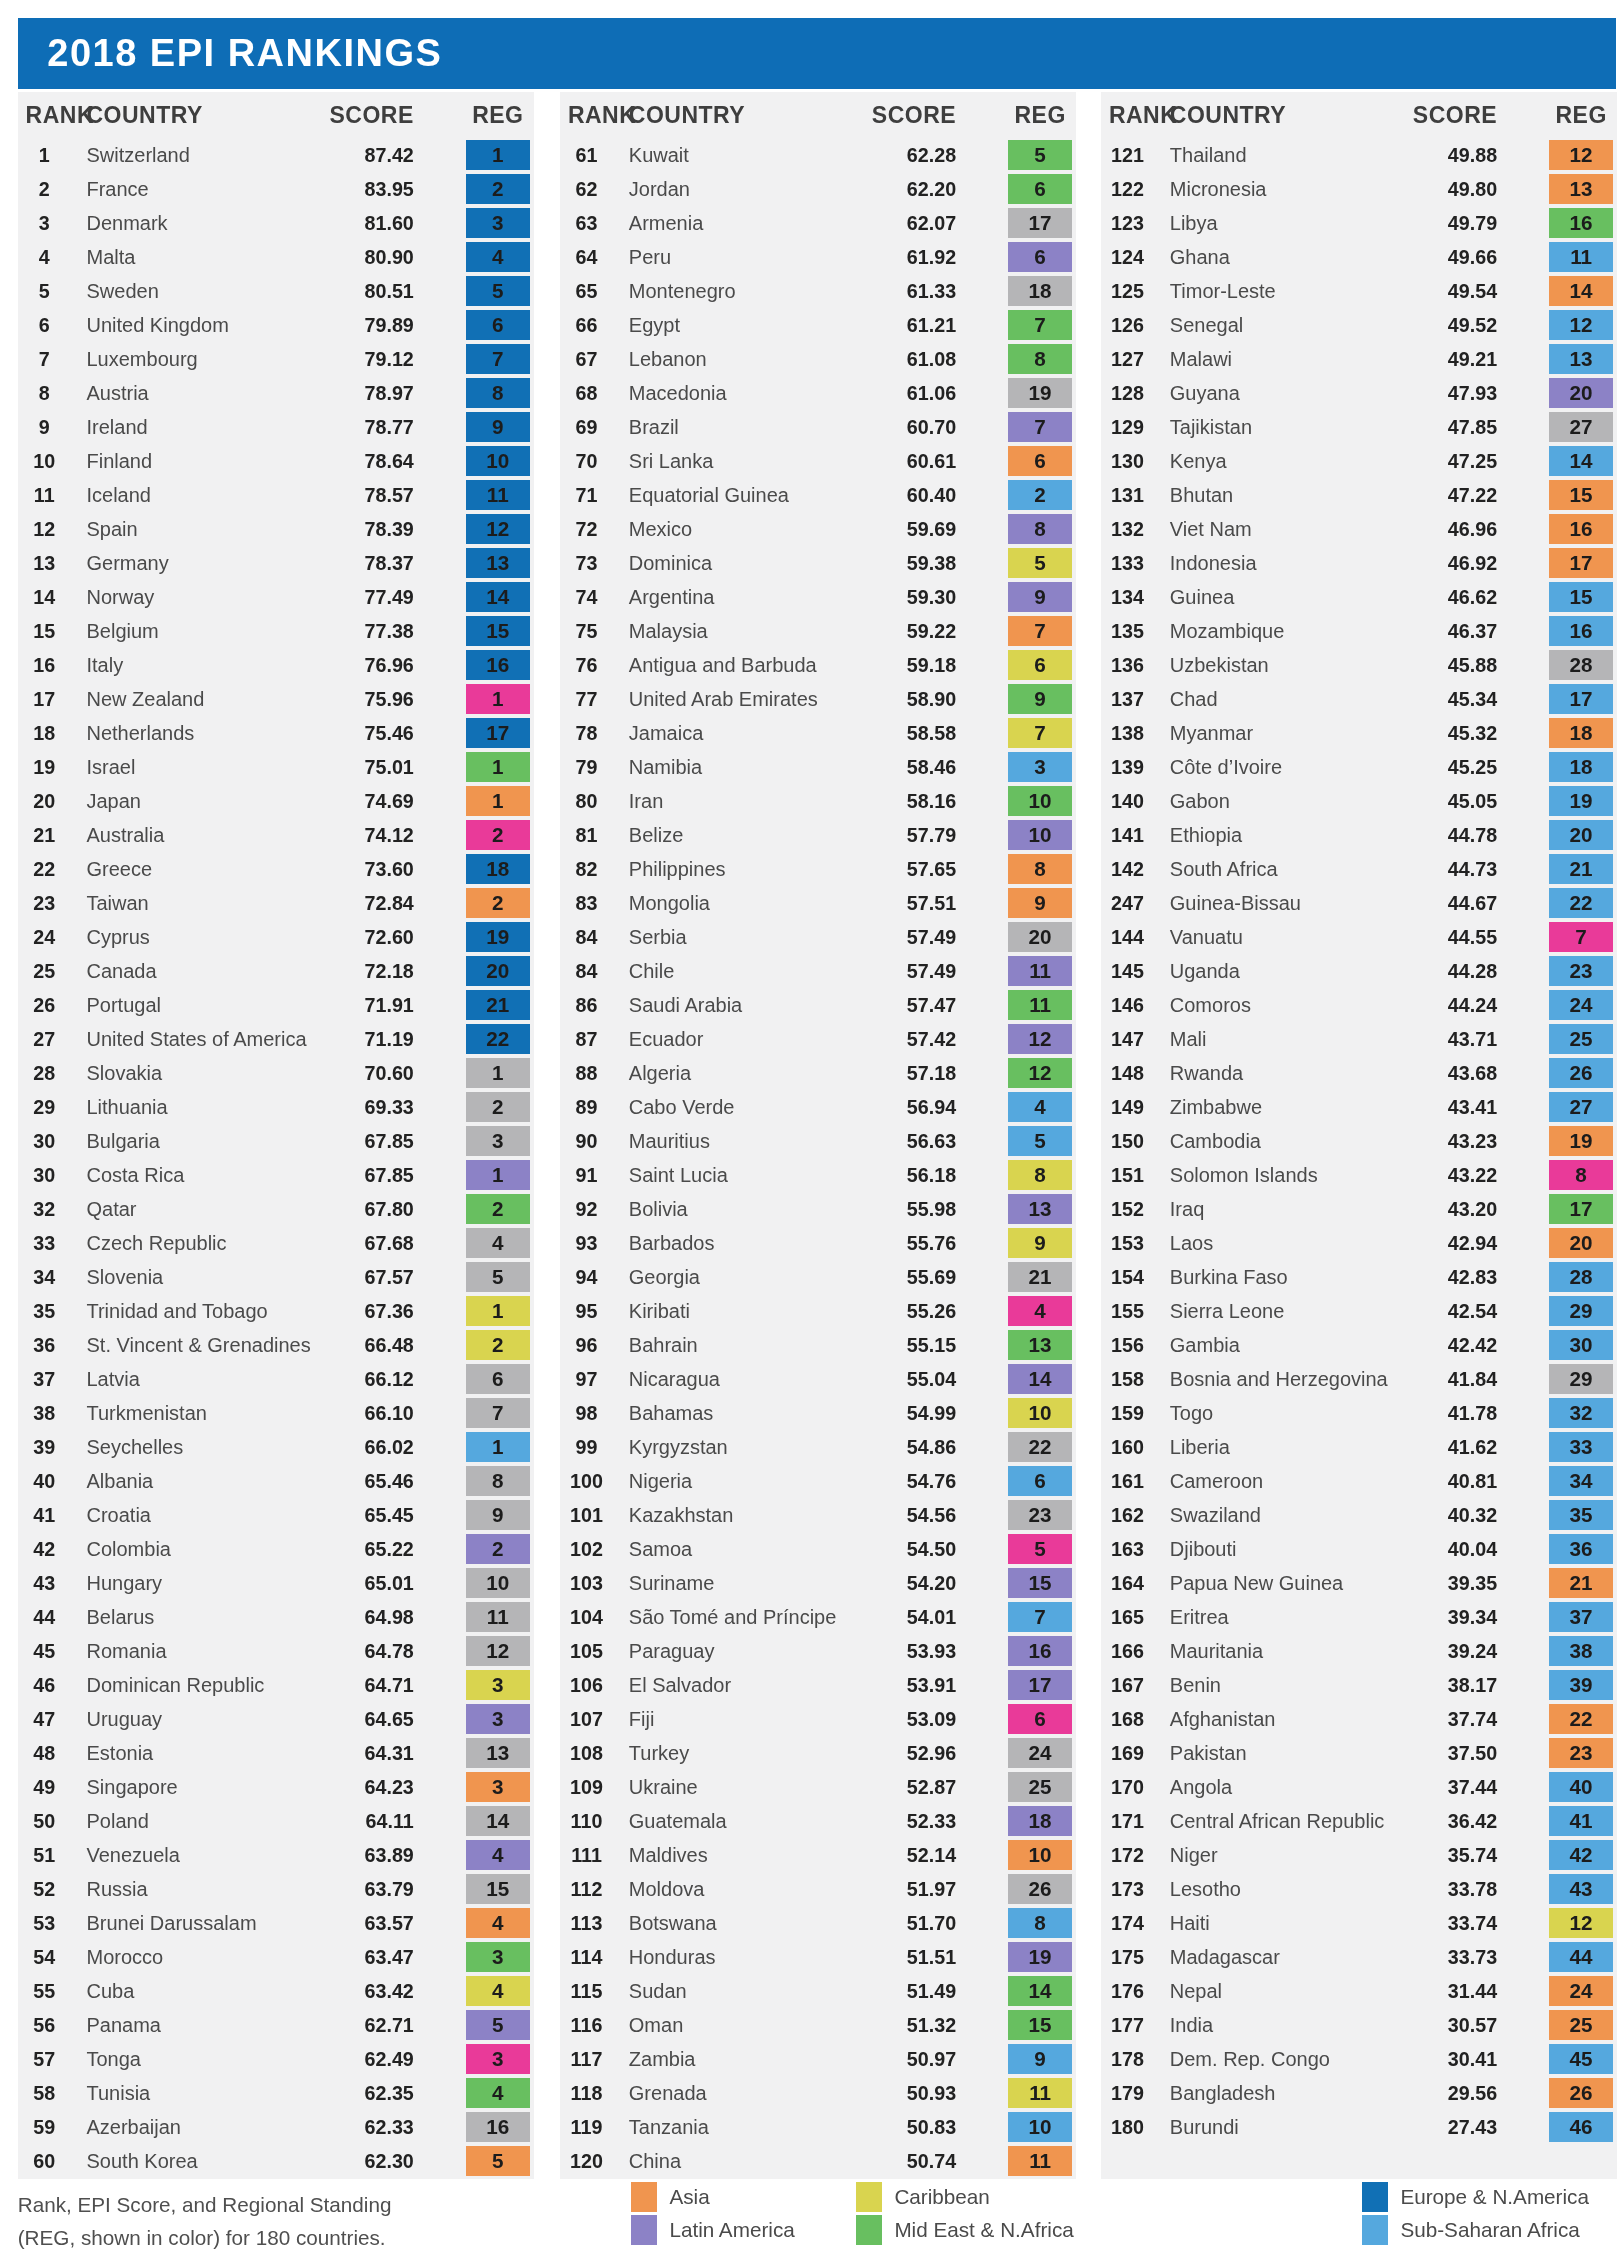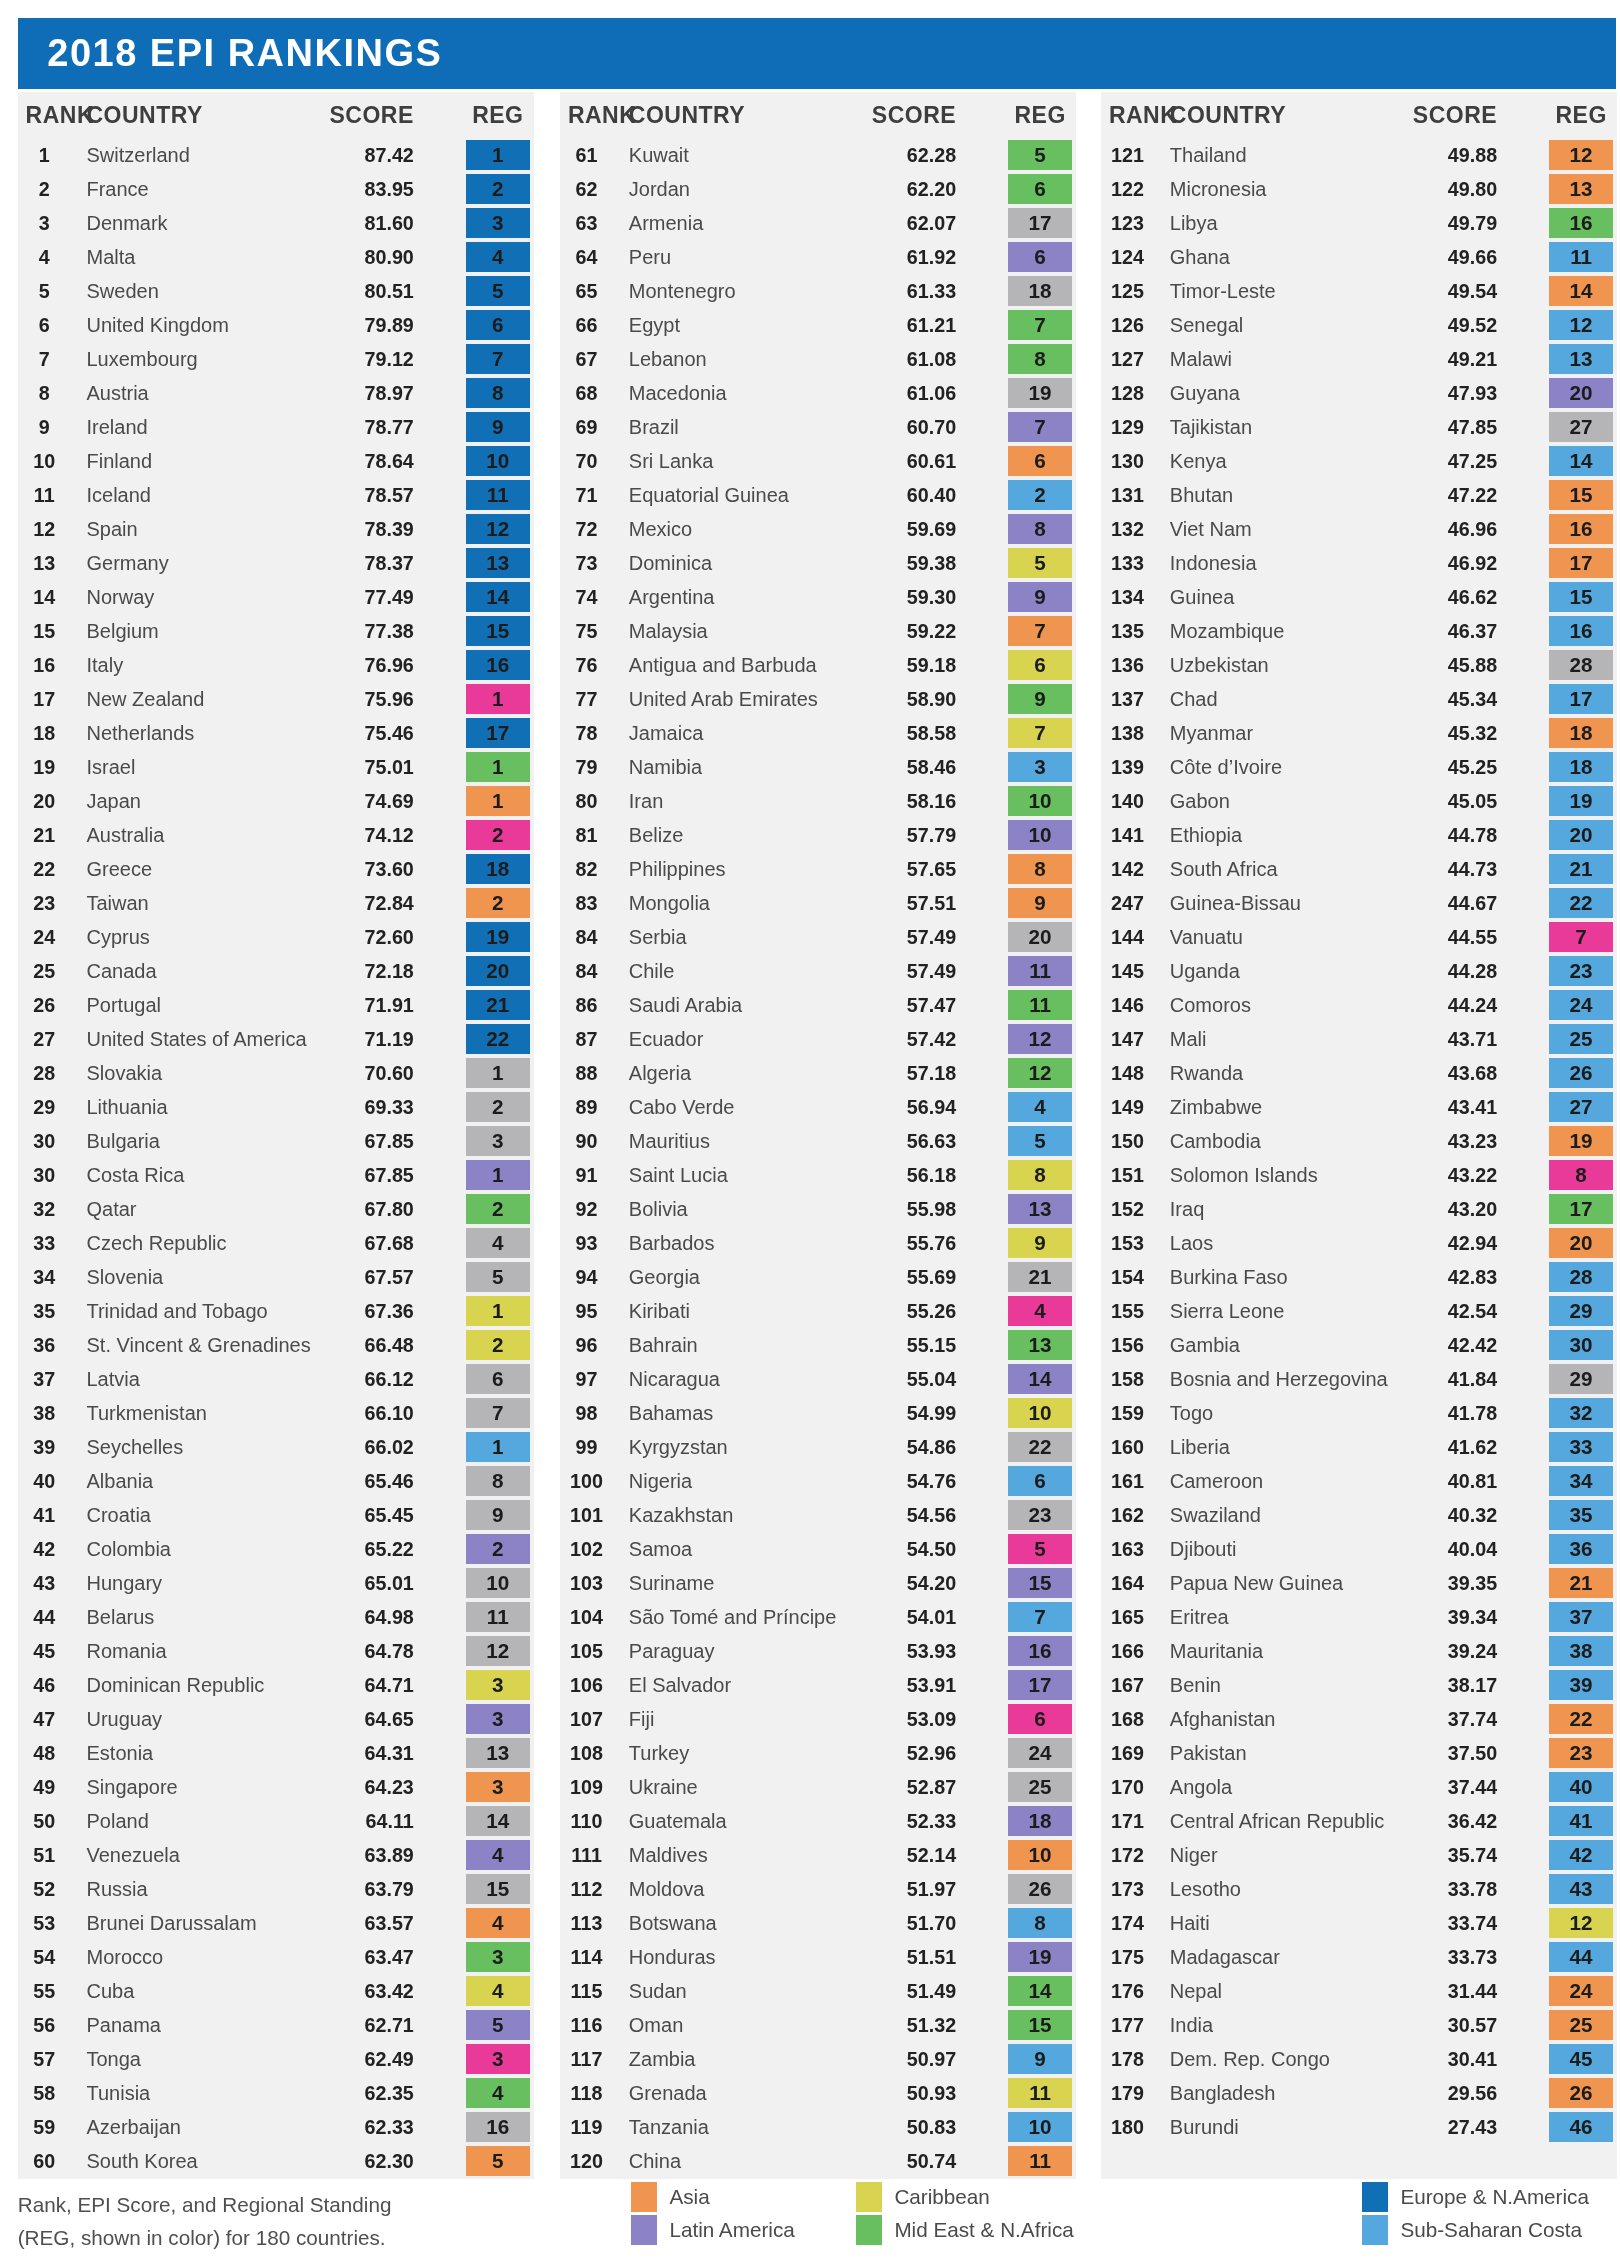--- a/index.html
+++ b/index.html
@@ -1171,19 +1171,19 @@
           <div class="legend-label">Mid East &amp; N.Africa</div>
         </div>
       </div>
       <div class="legend-group" style="left: 1362px;">
         <div class="legend-entry">
           <div class="legend-swatch" style="background: rgb(17, 112, 181);"></div>
           <div class="legend-label">Europe &amp; N.America</div>
         </div>
         <div class="legend-entry">
           <div class="legend-swatch" style="background: rgb(85, 168, 222);"></div>
-          <div class="legend-label">Sub-Saharan Costa</div>
+          <div class="legend-label">Sub-Saharan Africa</div>
         </div>
       </div>
     </div>
 
 </div>
 
 
 </body></html>

